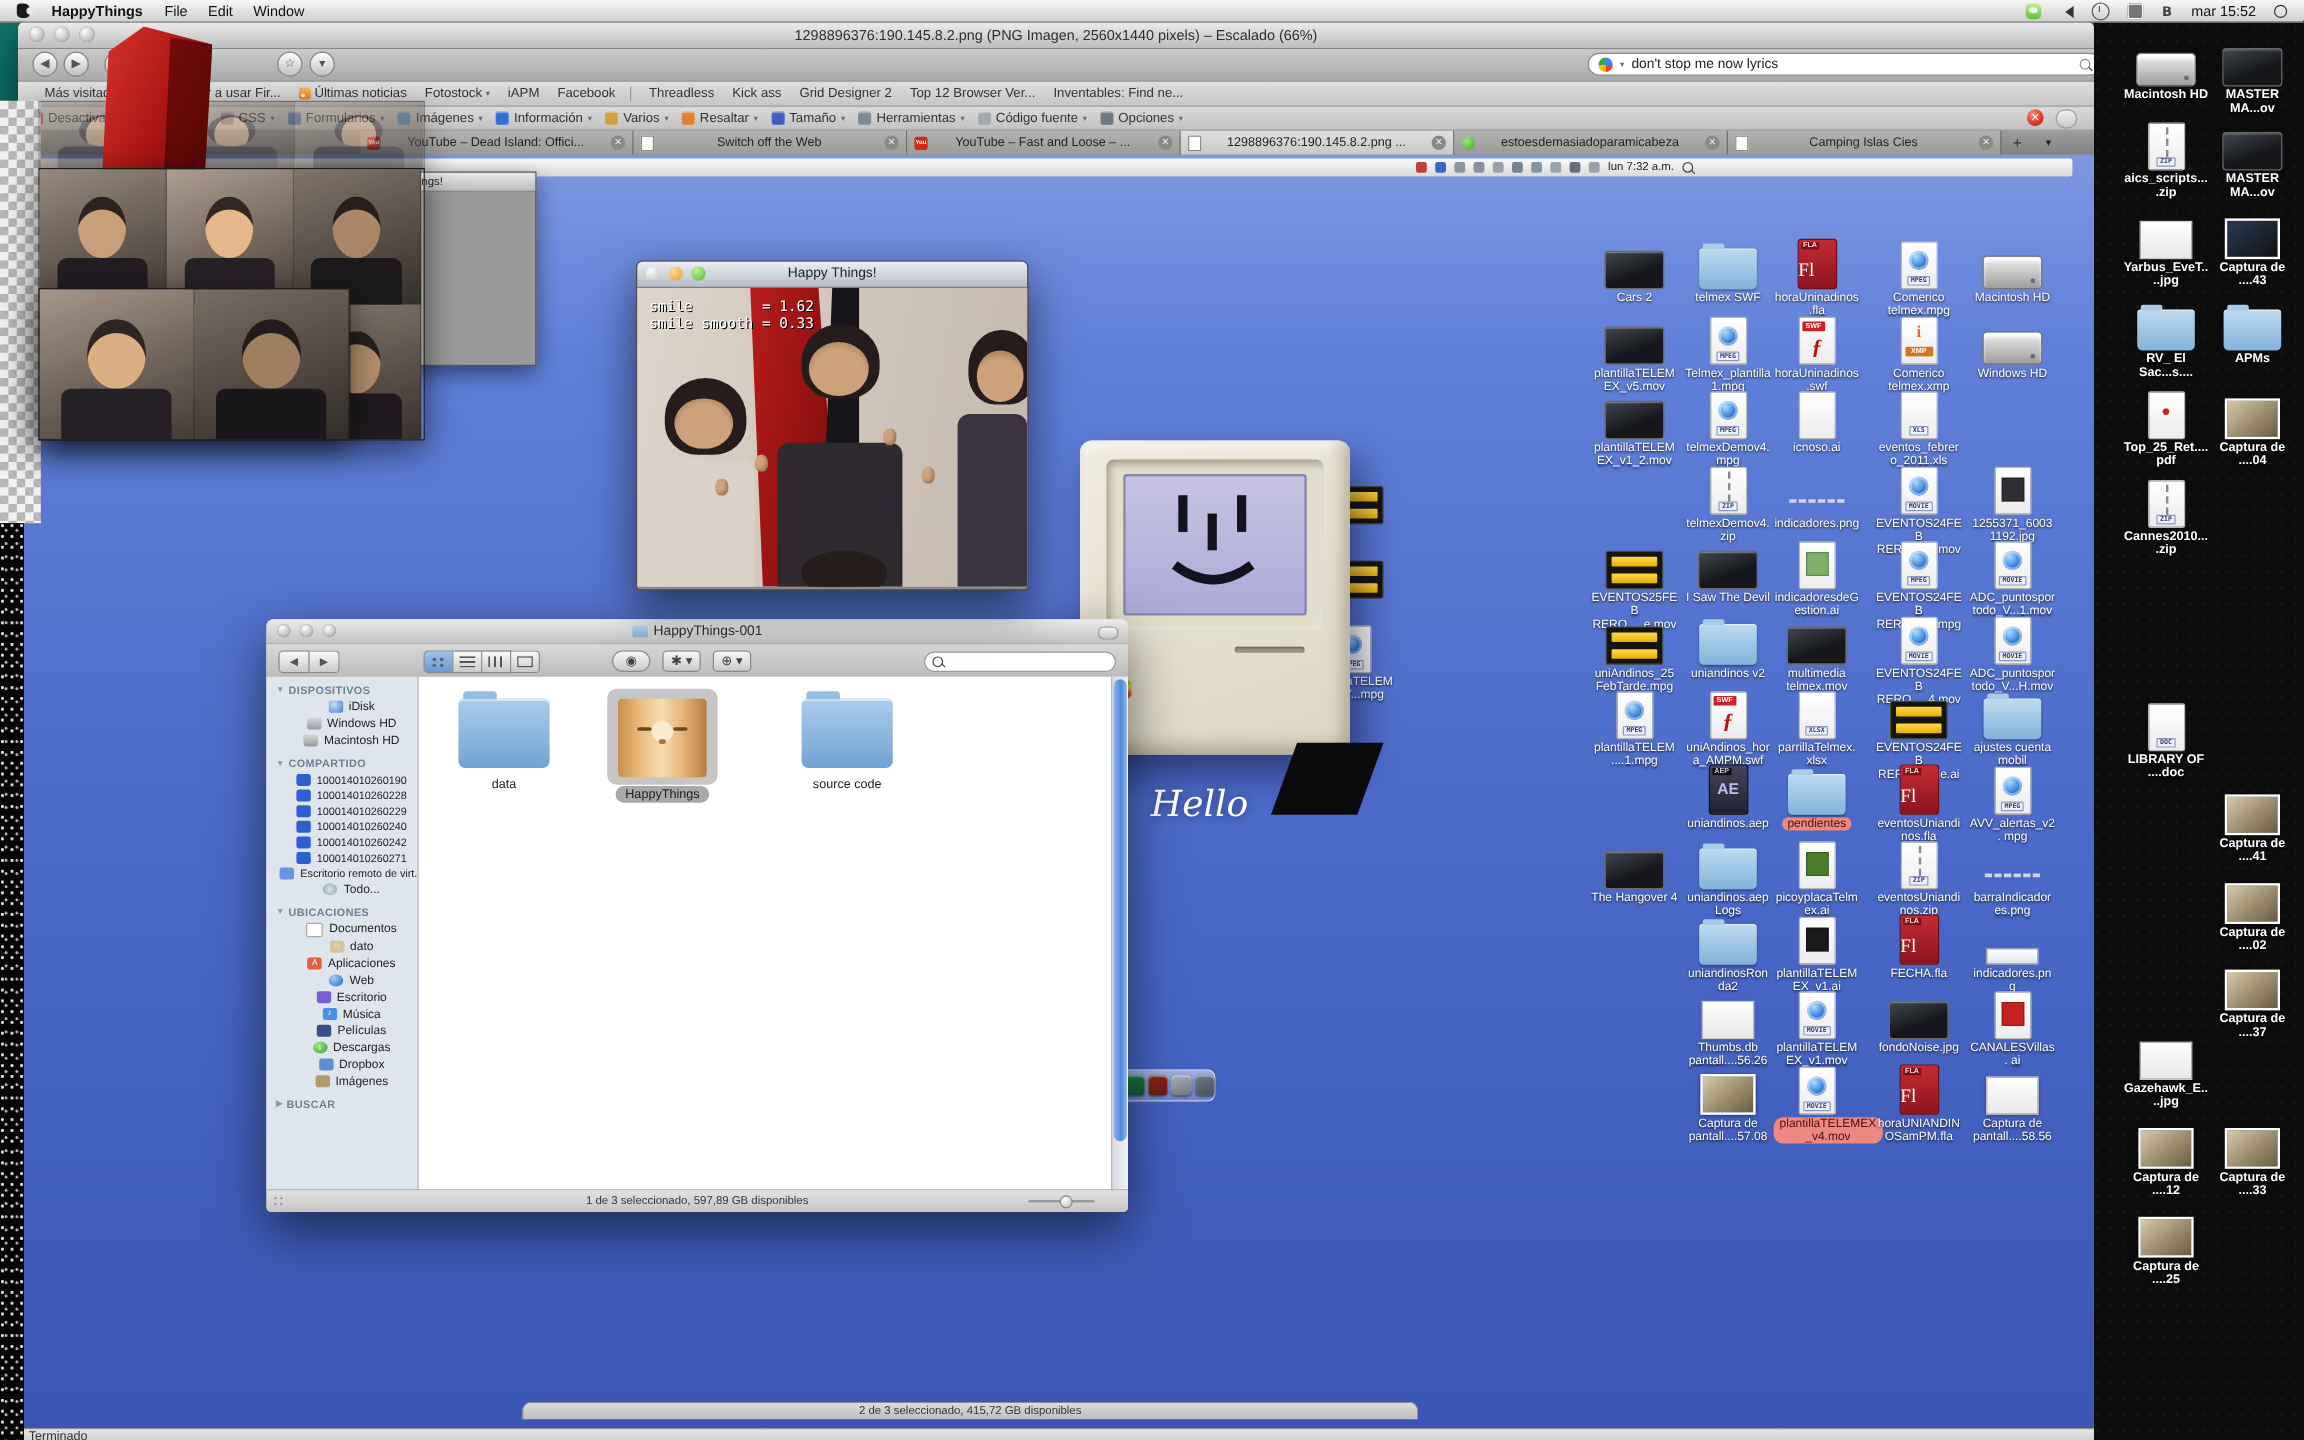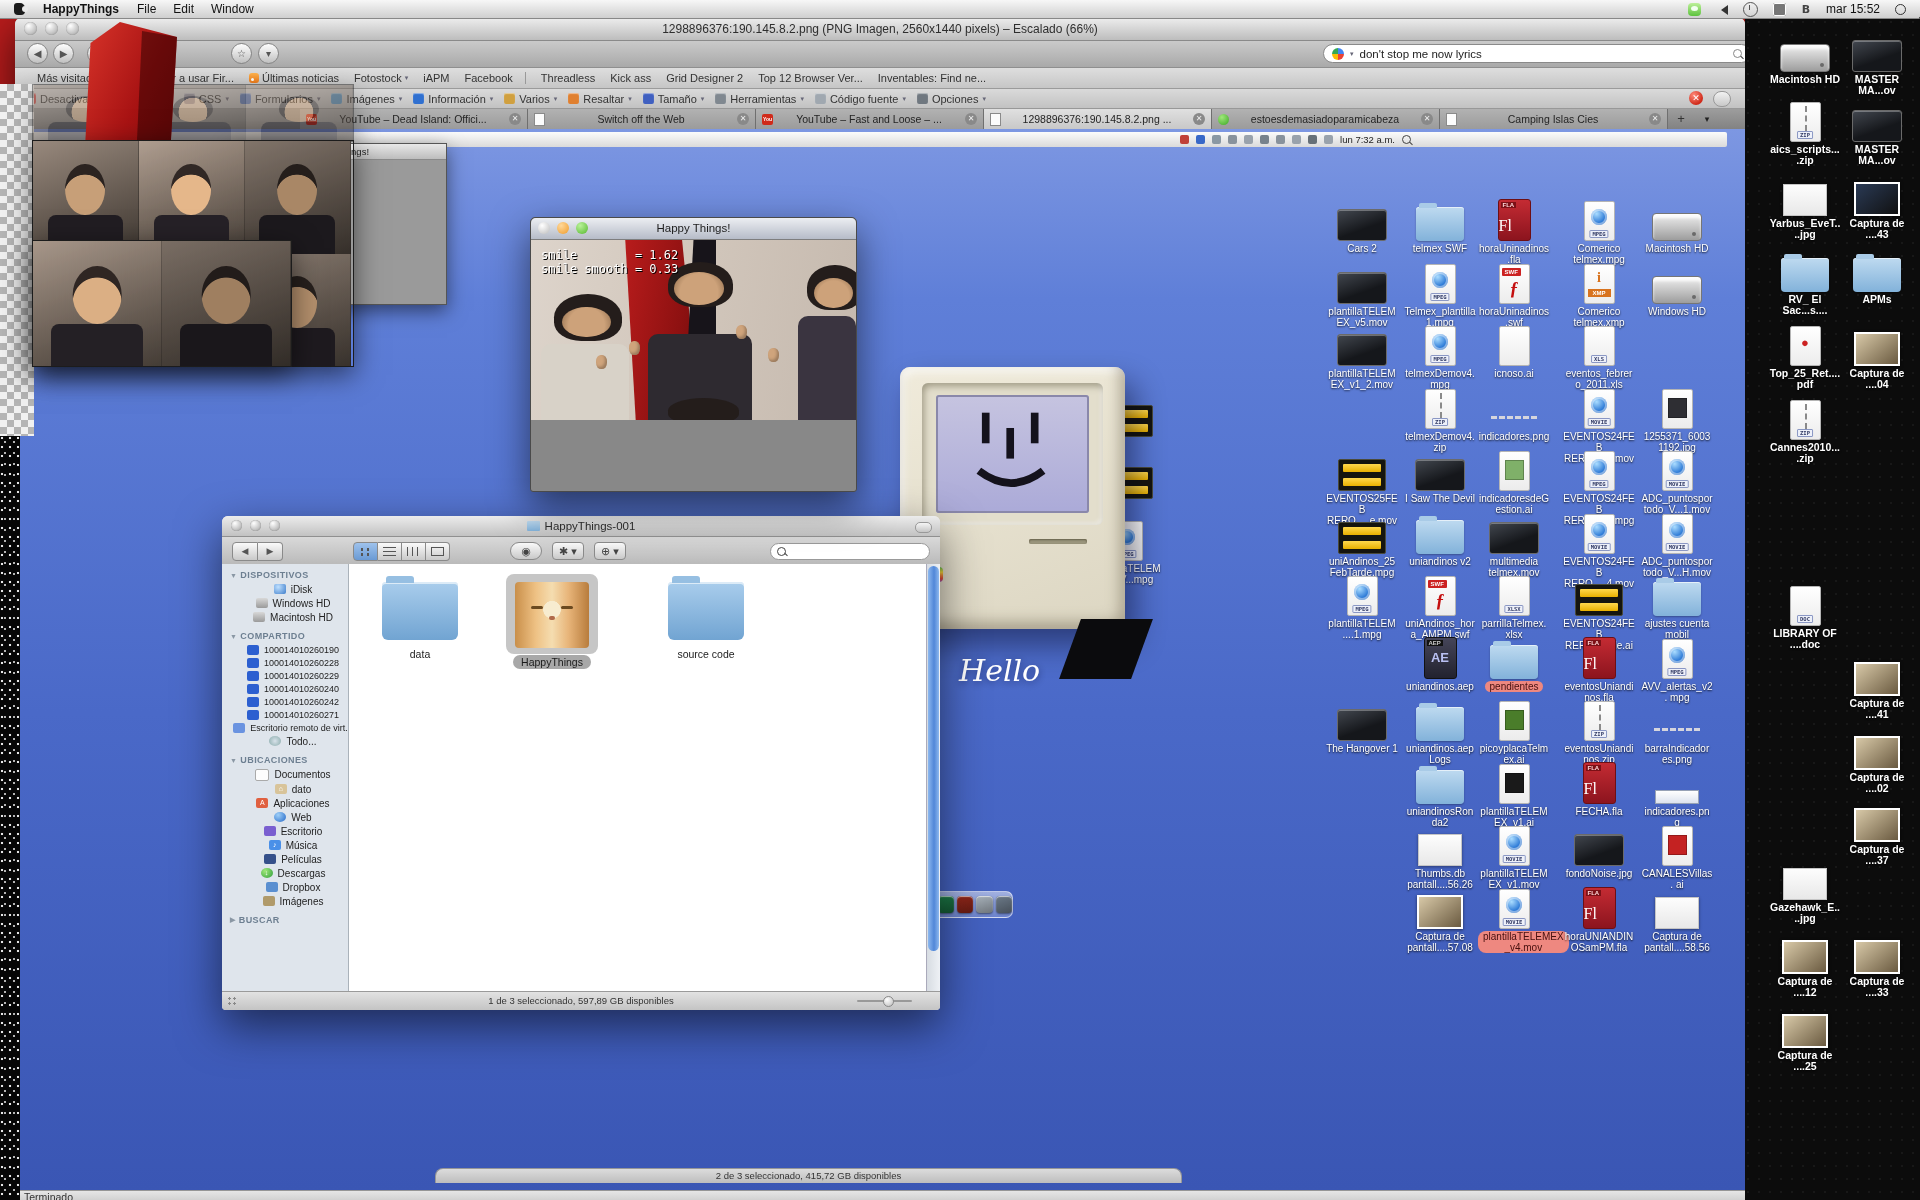--- a/index.html
+++ b/index.html
@@ -1,16 +1,16 @@
 <!DOCTYPE html>
 <html><head>
 <meta charset="utf-8">
 <style>
   html,body{margin:0;padding:0;background:#000;}
-  #stage{position:relative;width:1920px;height:1200px;background:#b91c1c;overflow:hidden;
+  #stage{position:relative;width:1920px;height:1200px;background:#0f766e;overflow:hidden;
          font-family:"Liberation Sans",sans-serif;text-decoration:underline;-webkit-font-smoothing:antialiased;}
   
   .menubar{position:absolute;left:0;top:0;width:1920px;height:18px;z-index:100;
     background:linear-gradient(#f7f7f7,#cfcfcf);border-bottom:1px solid #888;
     display:flex;align-items:center;font-size:12px;color:#111;}
   .applelogo{width:11px;height:12px;background:#1a1a1a;border-radius:3px 5px 4px 4px;margin:0 18px 0 14px;position:relative;}
   .applelogo::after{content:"";position:absolute;right:-3px;top:3px;width:6px;height:6px;border-radius:50%;background:#e9e9e9;}
   .mb-app{font-weight:bold;margin-right:18px;}
   .mb-item{margin-right:17px;}
   .mstatus{margin-left:auto;display:flex;align-items:center;gap:15px;padding-right:14px;}
@@ -208,21 +208,21 @@
   
   .hwin{position:absolute;left:515px;top:88px;width:325px;height:273px;z-index:8;border-radius:5px 5px 3px 3px;
     box-shadow:0 14px 38px rgba(0,0,0,.55);border:1px solid #4a4a4a;background:#888;}
   .htitle{height:21px;background:linear-gradient(#eceef2,#b6bcc8);border-bottom:1px solid #7e7e7e;border-radius:5px 5px 0 0;
     text-align:center;font-size:11.5px;color:#1e1e1e;line-height:21px;position:relative;}
   .htl{position:absolute;left:7px;top:4px;display:flex;gap:7px;}
   .htl i{width:12px;height:12px;border-radius:50%;display:block;}
   .htl .g1{background:radial-gradient(circle at 35% 30%,#fff,#bcbcbc);}
   .htl .g2{background:radial-gradient(circle at 35% 30%,#ffd89a,#ef9c2a);}
   .htl .g3{background:radial-gradient(circle at 35% 30%,#baf29a,#55b82e);}
-  .hphoto{position:relative;height:180px;overflow:hidden;background:linear-gradient(100deg,#ddd4cb 0%,#d2c7bc 45%,#c5b9ae 100%);}
+  .hphoto{position:relative;height:249px;overflow:hidden;background:linear-gradient(100deg,#ddd4cb 0%,#d2c7bc 45%,#c5b9ae 100%);}
   .redwall{position:absolute;left:29%;top:0;width:23%;height:100%;
     background:linear-gradient(100deg,#b81c1c,#8e1111 65%,#6e0c0c);clip-path:polygon(0 0,76% 0,100% 100%,14% 100%);}
   .blkwall{position:absolute;left:47%;top:0;width:10%;height:100%;background:#17141a;clip-path:polygon(30% 0,100% 0,100% 100%,0 100%);}
   .hhead{position:absolute;border-radius:50%;background:radial-gradient(circle at 50% 62%,#cda27a 58%,#8a6848);}
   .hhair{position:absolute;border-radius:50% 50% 40% 40%;background:#241d1b;}
   .htorso{position:absolute;border-radius:10px 10px 0 0;}
   .hthumb{position:absolute;width:11px;height:14px;border-radius:45%;background:#cfa47c;box-shadow:inset -2px -2px 3px rgba(0,0,0,.25);}
   .hline{position:absolute;left:10px;font:12px "DejaVu Sans Mono",monospace;color:#fff;text-shadow:1px 1px 0 #000;white-space:pre;}
   
   .collage{position:absolute;display:flex;overflow:hidden;border:1px solid #1c1c1c;box-shadow:0 8px 26px rgba(0,0,0,.55);}
@@ -734,21 +734,21 @@
                 <span class="qcirc"></span>
                 <span class="badge">MPEG</span>
               </div>
             </div>
             <div class="lbl">AVV_alertas_v2. mpg</div>
           </div>
           <div class="dicon" style="left: 1311px; top: 568px;">
             <div class="ic">
               <div class="ic-mov"></div>
             </div>
-            <div class="lbl">The Hangover 1</div>
+            <div class="lbl">The Hangover 4</div>
           </div>
           <div class="dicon" style="left: 1389px; top: 568px;">
             <div class="ic">
               <div class="ic-fol"></div>
             </div>
             <div class="lbl">uniandinos.aep Logs</div>
           </div>
           <div class="dicon" style="left: 1463px; top: 568px;">
             <div class="ic">
               <div class="page">

